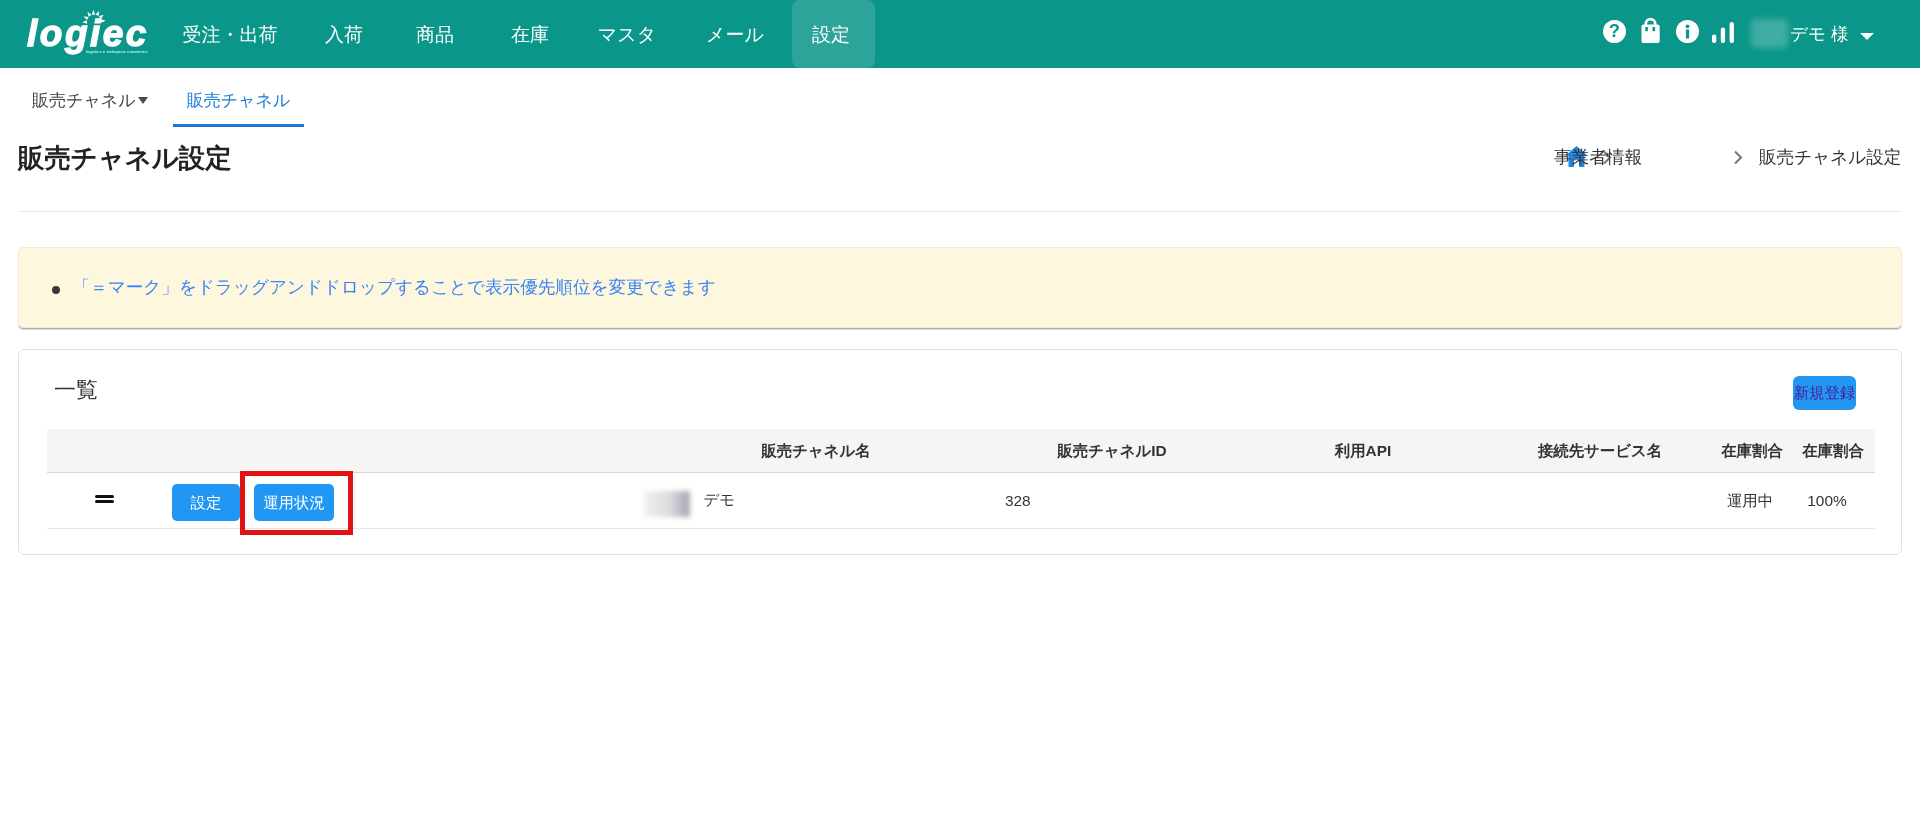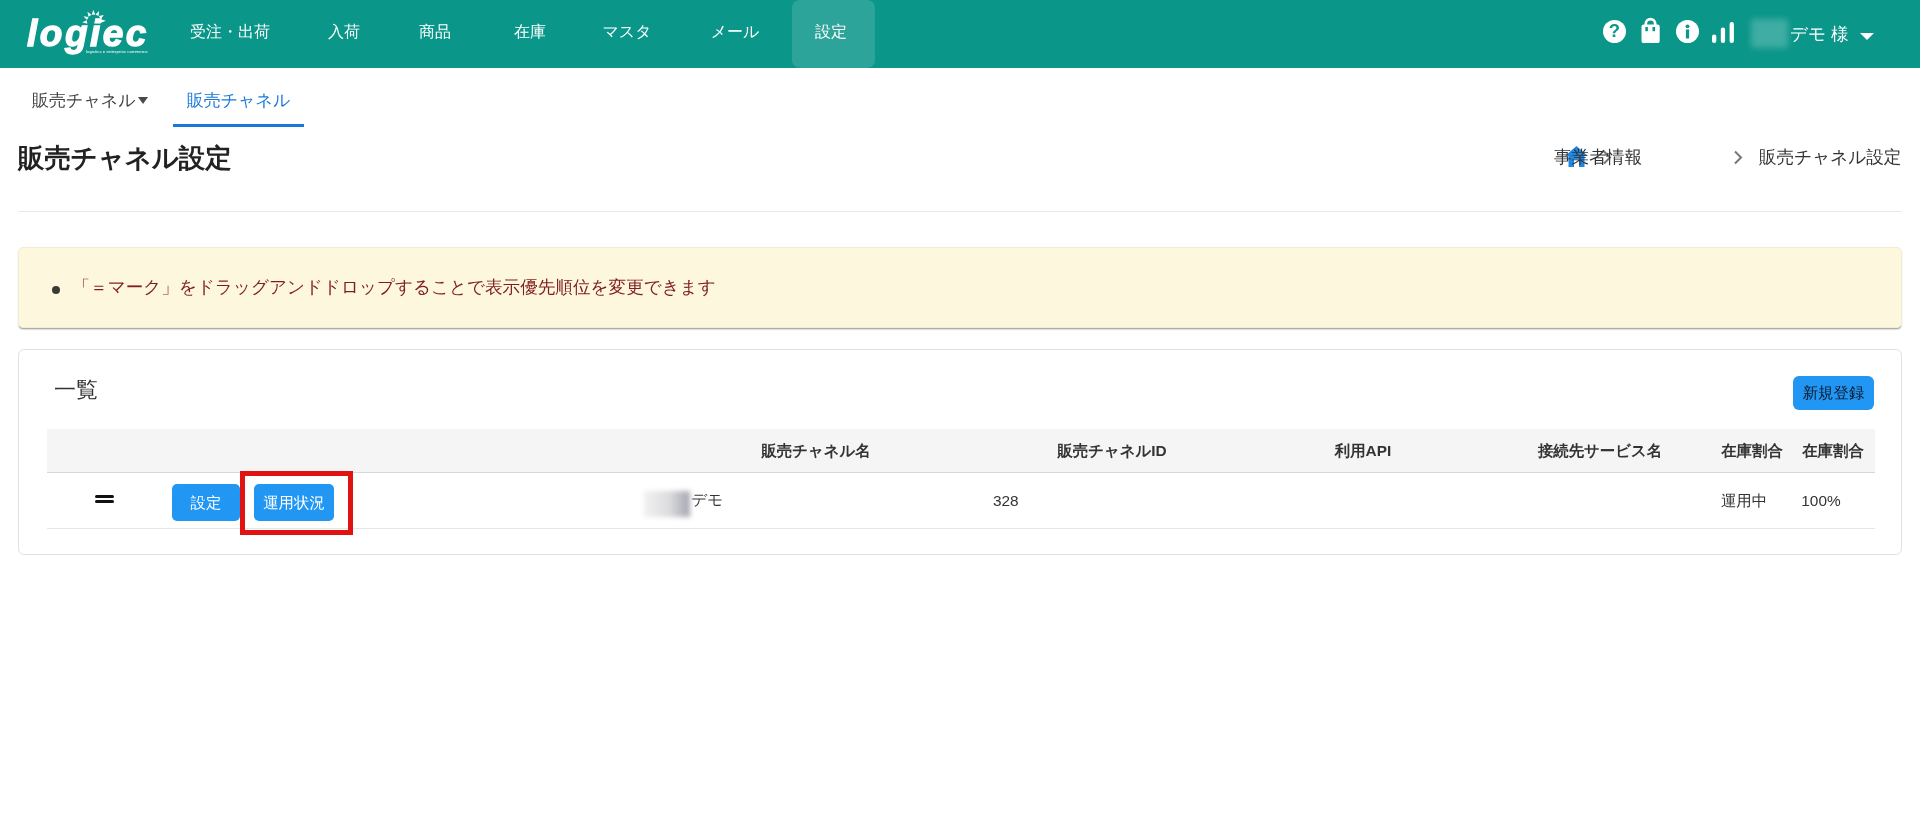--- a/index.html
+++ b/index.html
@@ -4,21 +4,21 @@
 <title>販売チャネル設定</title>
 <style>
   * { margin:0; padding:0; box-sizing:border-box; }
   html,body { width:1920px; height:825px; background:#fff; overflow:hidden;
     font-family:"Liberation Sans", sans-serif; }
   .abs { position:absolute; }
   #page { position:relative; width:1920px; height:825px; }
 
   
   #hdr { left:0; top:0; width:1920px; height:68px; background:#0a9689; }
-  .nav-item { color:#fff; font-size:16px; top:21.5px; transform:translateX(-50%); white-space:nowrap; }
+  .nav-item { color:#fff; font-size:19px; top:21.5px; transform:translateX(-50%); white-space:nowrap; }
   #nav-hl { background:rgba(255,255,255,0.14); border-radius:8px; left:792px; top:0; width:83px; height:68px; }
 
   
   #logo-word { left:27px; top:13px; font-size:37px; line-height:42px; font-weight:bold; font-style:italic;
       color:#fff; letter-spacing:2.5px; -webkit-text-stroke:1.3px #fff; white-space:nowrap; }
   #logo-tag { left:86px; top:49px; font-size:4.4px; color:#fff; white-space:nowrap; }
 
   
   #crumb-dd { left:32px; top:91px; font-size:17px; line-height:20px; color:#424242; }
   #dd-caret { left:138px; top:97px; width:0; height:0; border-left:5.5px solid transparent;
@@ -31,44 +31,44 @@
   
   .bc-txt { top:147px; font-size:17.6px; line-height:21px; color:#333; white-space:nowrap; }
 
   #divider { left:18px; top:211px; width:1884px; height:1px; background:#e8e8e8; }
 
   
   #notice { left:18px; top:247px; width:1884px; height:81px; background:#fdf7de;
       border:1px solid #f3ecd1; border-radius:5px;
       box-shadow:0 2px 2px -1px rgba(0,0,0,0.45); }
   #notice-bullet { left:52px; top:286px; width:8px; height:8px; border-radius:50%; background:#3b3b35; }
-  #notice-txt { left:72.5px; top:277px; font-size:17.6px; line-height:21px; color:#7f1d1d; }
+  #notice-txt { left:72.5px; top:277px; font-size:17.6px; line-height:21px; color:#3b82f6; }
 
   
   #card { left:18px; top:349px; width:1884px; height:206px; background:#fff;
       border:1px solid #e1e1e1; border-radius:6px; }
   #ichiran { left:54px; top:377px; font-size:22px; line-height:26px; color:#333; }
-  #btn-new { left:1793px; top:376px; width:81px; height:34px; border-radius:6px;
-      background:#2196f3; color:#0f172a; font-size:15.4px; text-align:center; line-height:34px; }
+  #btn-new { left:1793px; top:376px; width:63px; height:34px; border-radius:6px;
+      background:#2196f3; color:#4c1d95; font-size:15.4px; text-align:center; line-height:34px; }
 
   #thead { left:47px; top:429px; width:1828px; height:44px; background:#f5f5f5;
       border-bottom:1px solid #d8d8d8; }
   .th { top:443px; font-size:15.4px; line-height:16px; font-weight:bold; color:#333; transform:translateX(-50%); white-space:nowrap; }
   #row-bb { left:47px; top:528px; width:1828px; height:1px; background:#e6e6e6; }
 
   .bar { left:95px; width:19px; height:3.2px; background:#111; border-radius:1.5px; }
   #btn-settei { left:172px; top:484px; width:68px; height:37px; border-radius:5px;
       background:#2196f3; color:#fff; font-size:15.4px; text-align:center; line-height:37px; }
   #btn-zaiko { left:254px; top:484px; width:80px; height:37px; border-radius:5px;
       background:#2196f3; color:#fff; font-size:15.4px; text-align:center; line-height:37px; }
   #red-rect { left:240px; top:471px; width:113px; height:64px; border:5px solid #e11212; }
 
   #blur1 { left:644px; top:491px; width:46px; height:26px;
       background:linear-gradient(90deg,#f1f1f1 0%,#dcdcde 55%,#a4a4b2 100%); filter:blur(2.5px); }
-  .td { font-size:15.4px; line-height:16px; color:#333; white-space:nowrap; }
+  .td { font-size:15.4px; line-height:16px; color:#333; white-space:nowrap;padding-left:12px; }
 
   
   #hdr-blur { left:1751px; top:19px; width:37px; height:29px; background:rgba(255,255,255,0.22); filter:blur(3px); border-radius:2px; }
   #hdr-user { left:1790px; top:24px; font-size:17.6px; line-height:20px; color:#fff; white-space:nowrap;text-align:center; }
   #hdr-caret { left:1860px; top:33px; width:0; height:0; border-left:7px solid transparent;
       border-right:7px solid transparent; border-top:7.5px solid #fff; }
 </style>
 </head>
 <body>
 <div id="page">

